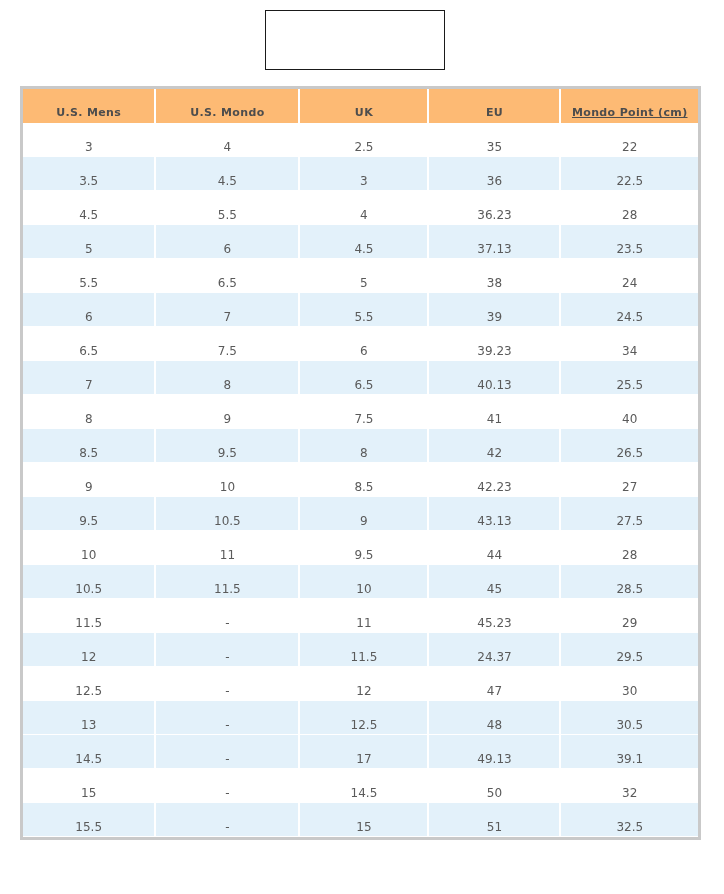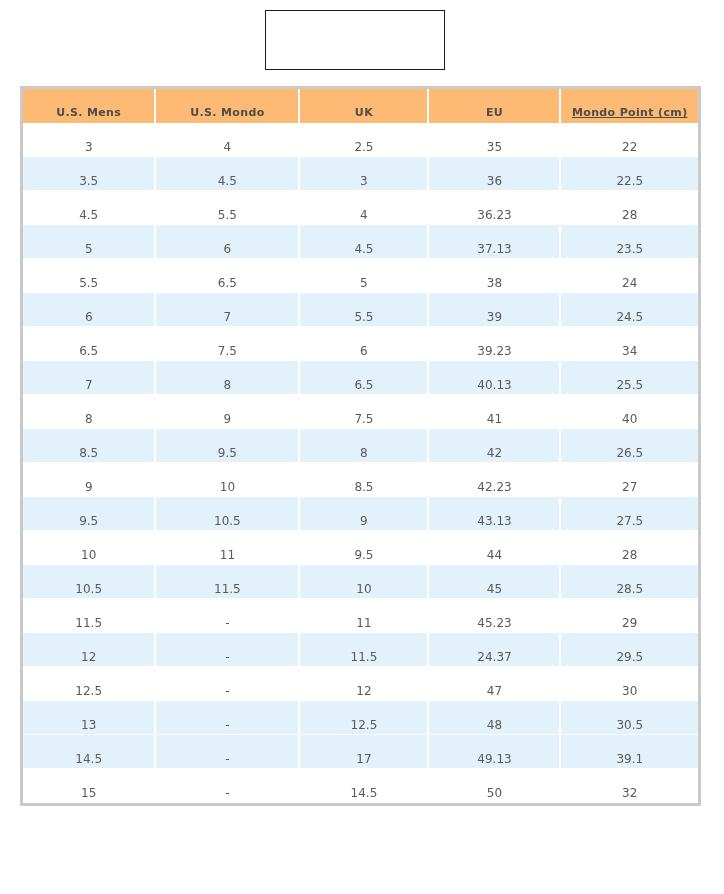--- a/index.html
+++ b/index.html
@@ -201,15 +201,22 @@
           <td>49.13</td>
           <td>39.1</td>
         </tr>
         <tr class="plain">
           <td>15</td>
           <td>-</td>
           <td>14.5</td>
           <td>50</td>
           <td>32</td>
         </tr>
+        <tr class="alt">
+          <td>15.5</td>
+          <td>-</td>
+          <td>15</td>
+          <td>51</td>
+          <td>32.5</td>
+        </tr>
       </tbody>
   </table>
 </div>
 
 </body></html>

